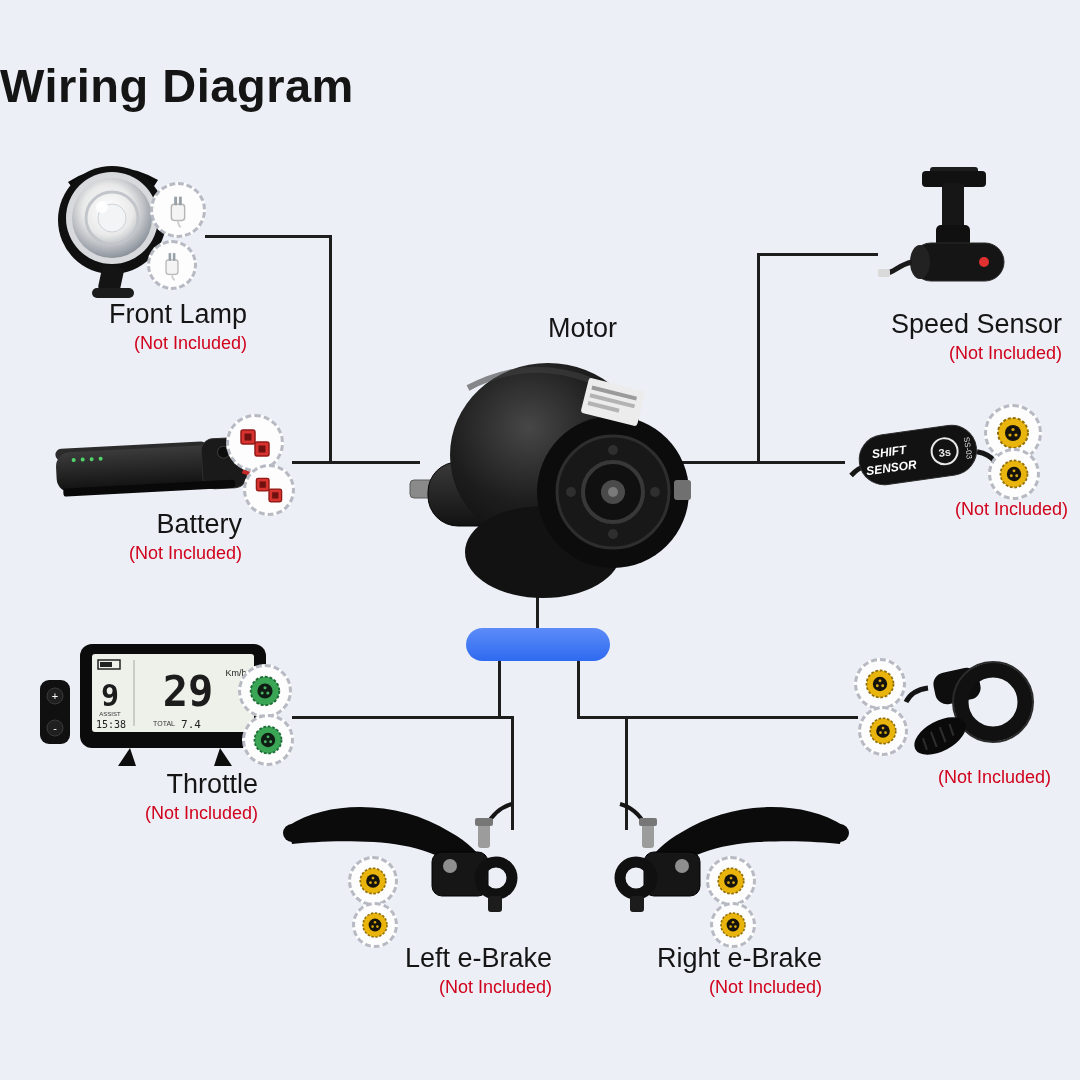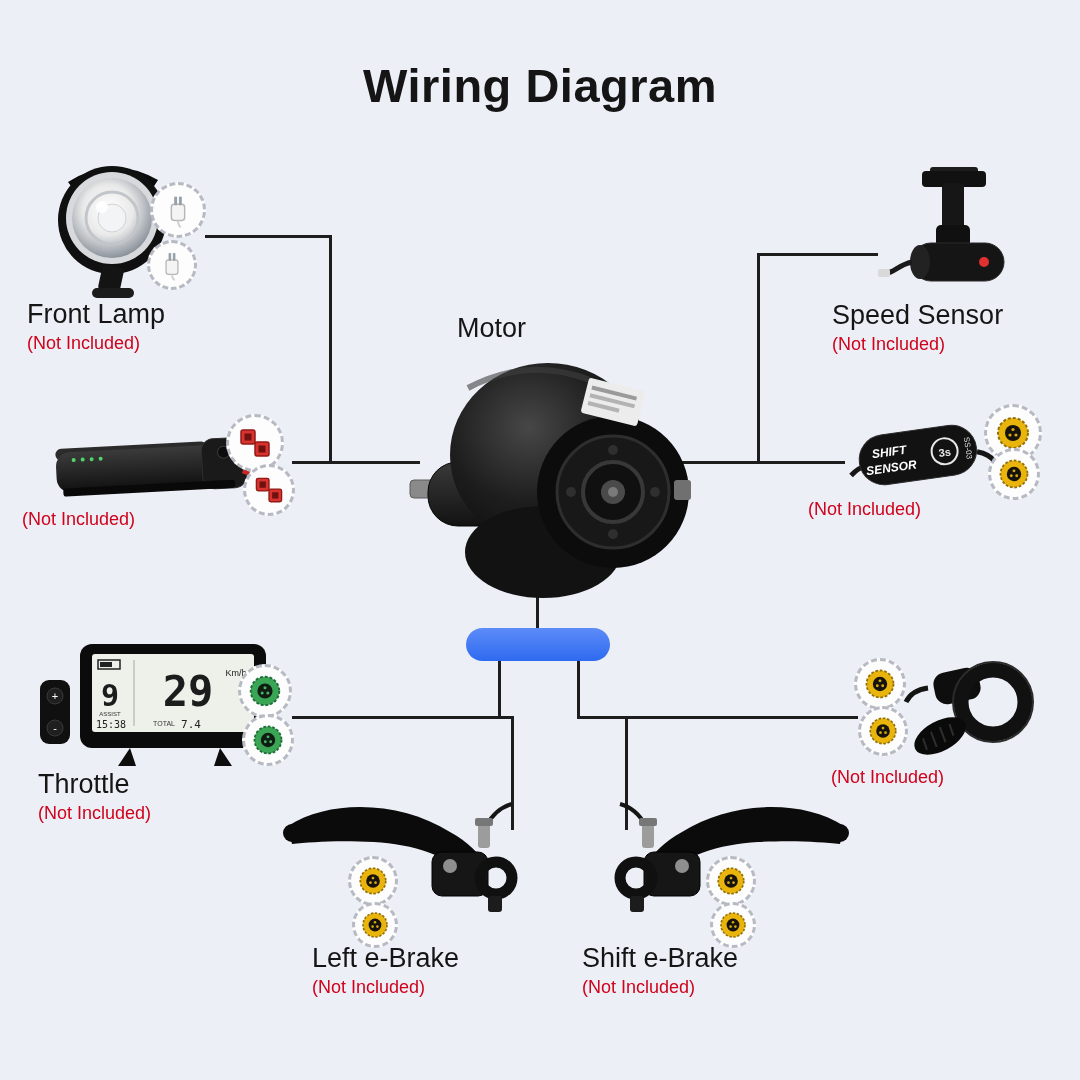--- a/index.html
+++ b/index.html
@@ -1,22 +1,22 @@
 <!DOCTYPE html>
 <html><head>
 <meta charset="utf-8">
 <style>
   *{margin:0;padding:0;box-sizing:border-box}
   html,body{background:#edeff7}
   .canvas{position:relative;width:1080px;height:1080px;background:#edeff7;
           font-family:"Liberation Sans",sans-serif;overflow:hidden}
-  .title{position:absolute;top:58px;left:0;width:100%;text-align:center;
+  .title{position:absolute;top:58px;left:0;width:100%;
          font-size:47px;font-weight:800;color:#151515;letter-spacing:.5px}
   .wire{position:absolute;background:#1d1d1d}
-  .caption{position:absolute;text-align:left;line-height:1.25}
+  .caption{position:absolute;text-align:right;line-height:1.25}
   .cap-name{font-size:27px;color:#151515}
   .cap-note{font-size:18px;color:#d0021b}
   .pill{position:absolute;left:466px;top:628px;width:144px;height:33px;border-radius:17px;
         background:linear-gradient(180deg,#5d8cf8 0%,#2e6af0 100%)}
   .img{position:absolute}
   .conn{position:absolute;border:3px dashed #b7bac3;border-radius:50%;background:#fdfdfd;
         display:flex;align-items:center;justify-content:center}
   svg{display:block}
 </style>
 </head>
@@ -121,21 +121,21 @@
     <rect x="52" y="2" width="48" height="8" rx="3" fill="#1d1d1d"></rect>
     <rect x="44" y="6" width="64" height="16" rx="4" fill="#111111"></rect>
     <rect x="64" y="18" width="22" height="46" rx="4" fill="#161616"></rect>
     <rect x="58" y="60" width="34" height="22" rx="5" fill="#101010"></rect>
     <rect x="34" y="78" width="92" height="38" rx="19" fill="#151515" stroke="#2a2a2a"></rect>
     <ellipse cx="42" cy="97" rx="10" ry="17" fill="#222222"></ellipse>
     <circle cx="106" cy="97" r="5" fill="#e03131"></circle>
     <path d="M34,97 C20,100 16,108 8,108" stroke="#1a1a1a" stroke-width="5" fill="none"></path>
     <rect x="0" y="104" width="12" height="8" rx="2" fill="#d9d9d9"></rect>
   </svg>
-  <div class="caption" style="left:832px;top:299px;width:230px">
+  <div class="caption" style="left:832px;top:308px;width:230px">
     <div class="cap-name">Speed Sensor</div>
     <div class="cap-note">(Not Included)</div>
   </div>
 
   <svg class="img" style="left:52px;top:418px" width="200" height="92" viewBox="0 0 200 92">
     <defs>
       <linearGradient id="batgrad" x1="0" y1="0" x2="0" y2="1">
         <stop offset="0%" stop-color="#3b3b3b"></stop>
           <stop offset="100%" stop-color="#101010"></stop>
       </linearGradient>
@@ -164,20 +164,21 @@
   </div>
   <div class="conn" style="left:243px;top:464px;width:52px;height:52px">
     <svg width="36" height="36" viewBox="0 0 40 40">
       <rect x="6" y="7" width="14" height="14" rx="2" fill="#d8332e" stroke="#921a17" stroke-width="1.5"></rect>
       <rect x="20" y="19" width="14" height="14" rx="2" fill="#d8332e" stroke="#921a17" stroke-width="1.5"></rect>
       <rect x="9.5" y="10.5" width="7" height="7" fill="#6e110f"></rect>
       <rect x="23.5" y="22.5" width="7" height="7" fill="#6e110f"></rect>
     </svg>
   </div>
   <div class="caption" style="left:22px;top:508px;width:220px">
+    <div class="cap-name">Battery</div>
     <div class="cap-note">(Not Included)</div>
   </div>
 
   <svg class="img" style="left:843px;top:414px" width="155" height="85" viewBox="0 0 155 85">
     <g transform="rotate(-8 75 42)">
       <path d="M6,52 q10,-8 14,-6" stroke="#161616" stroke-width="5" fill="none"></path>
       <rect x="16" y="16" width="118" height="50" rx="25" fill="#121212" stroke="#2c2c2c"></rect>
       <text x="47" y="38" font-family="Liberation Sans, sans-serif" font-size="12" font-weight="bold" font-style="italic" fill="#ffffff" text-anchor="middle">SHIFT</text>
       <text x="47" y="54" font-family="Liberation Sans, sans-serif" font-size="12" font-weight="bold" font-style="italic" fill="#ffffff" text-anchor="middle">SENSOR</text>
       <circle cx="102" cy="41" r="13" fill="none" stroke="#e8e8e8" stroke-width="2"></circle>
@@ -349,17 +350,17 @@
   <div class="conn" style="left:710px;top:902px;width:46px;height:46px">
     <svg width="32" height="32" viewBox="0 0 40 40">
       <circle cx="20" cy="20" r="15" fill="#e9b50c" stroke="#93700a" stroke-width="2" stroke-dasharray="3 2"></circle>
       <circle cx="20" cy="20" r="8" fill="#15130c"></circle>
       <circle cx="20" cy="16.5" r="1.6" fill="#d9a90e"></circle>
         <circle cx="17" cy="22" r="1.6" fill="#d9a90e"></circle>
         <circle cx="23" cy="22" r="1.6" fill="#d9a90e"></circle>
     </svg>
   </div>
   <div class="caption" style="left:582px;top:942px;width:240px">
-    <div class="cap-name">Shift e-Brake</div>
+    <div class="cap-name">Right e-Brake</div>
     <div class="cap-note">(Not Included)</div>
   </div>
 
 </div>
 
 </body></html>

